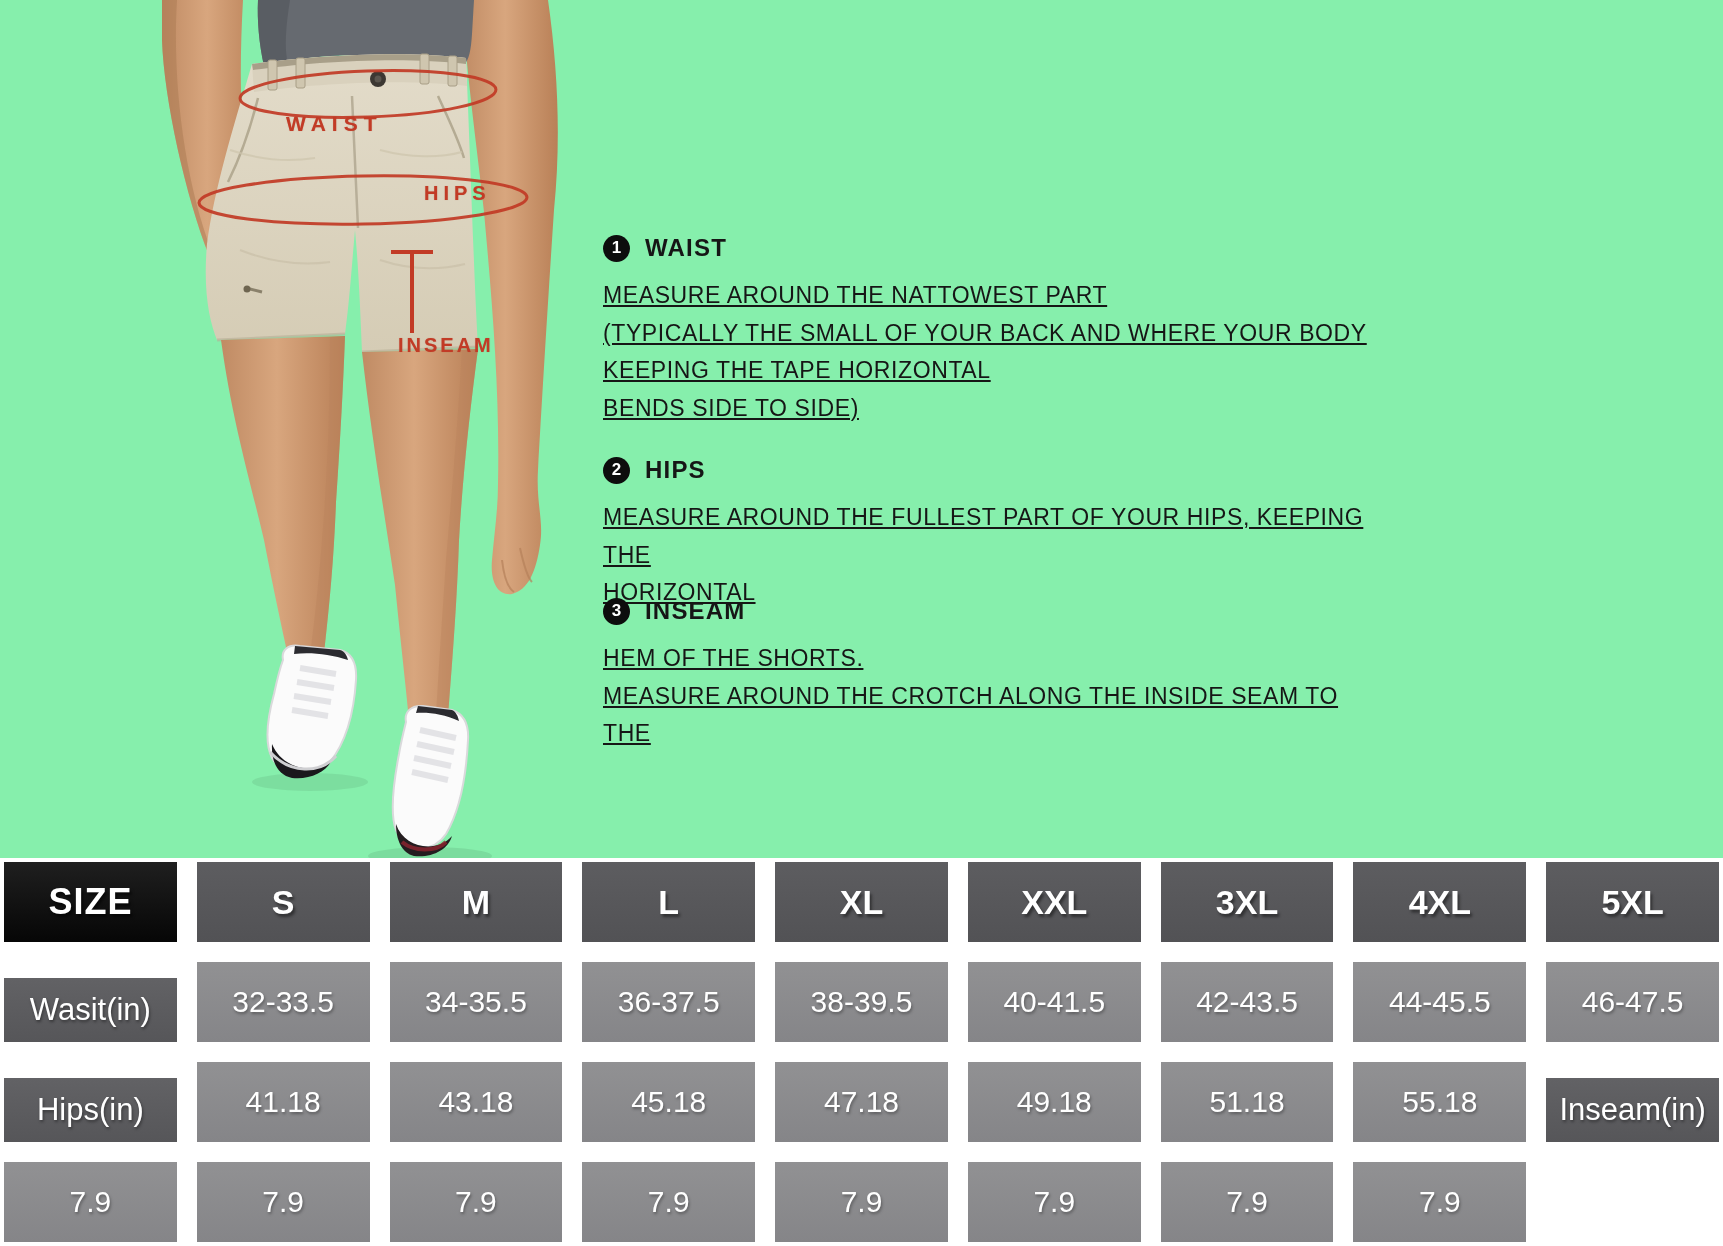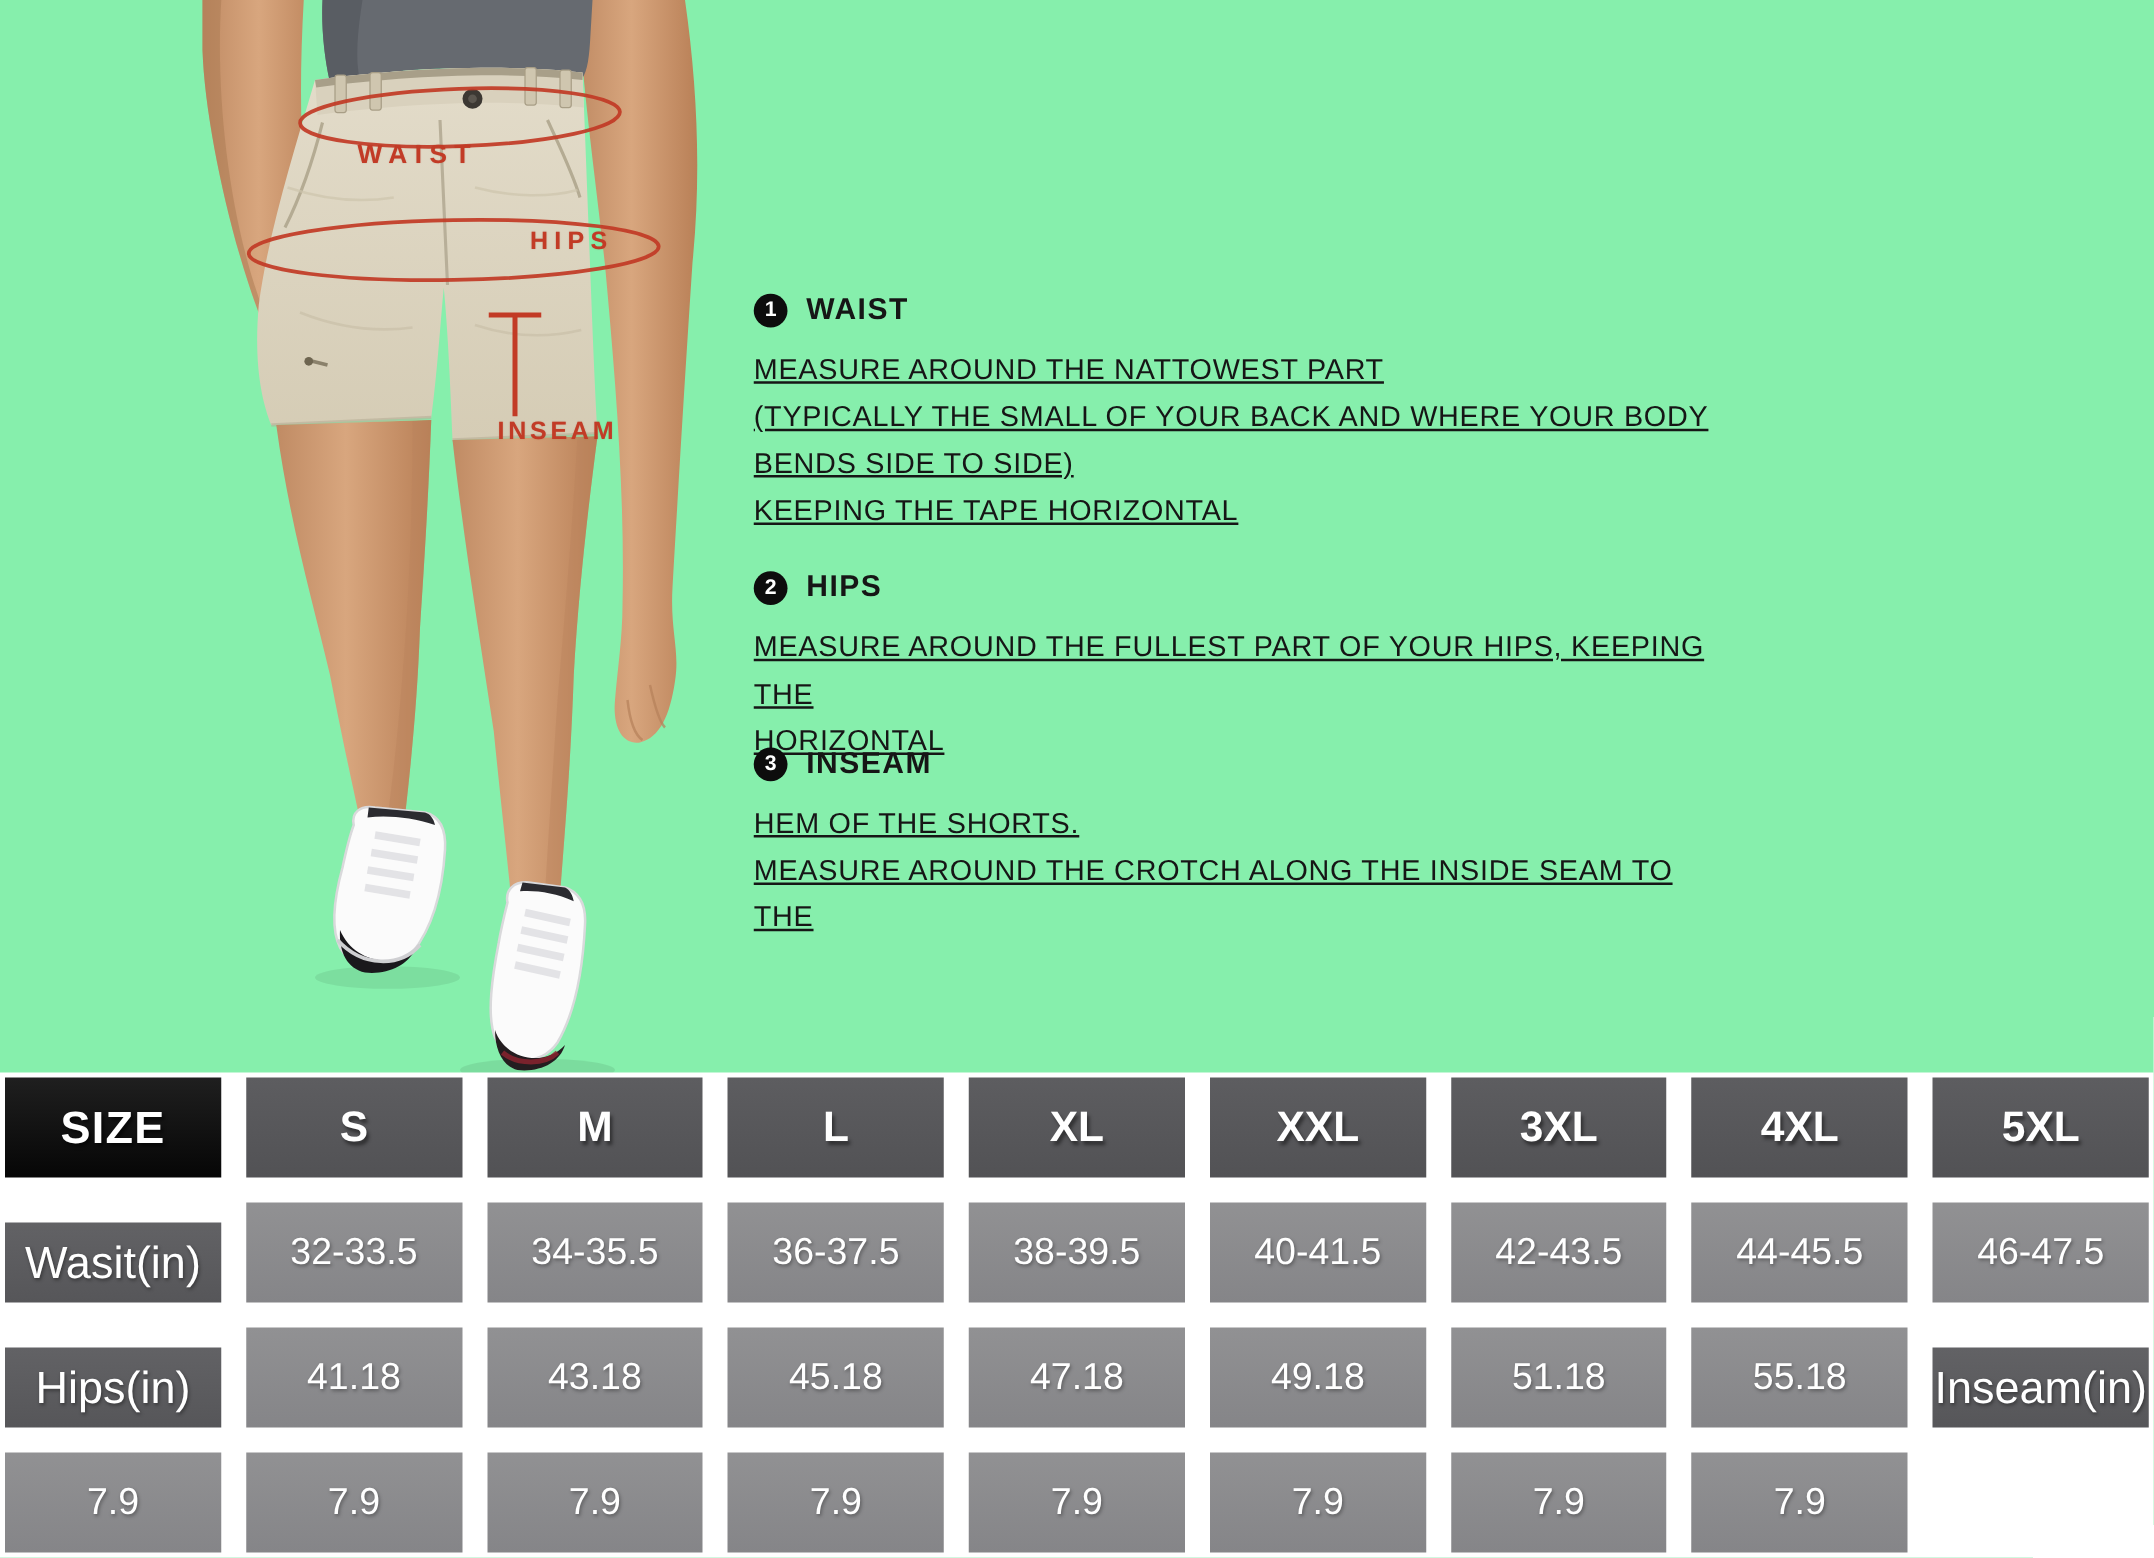--- a/index.html
+++ b/index.html
@@ -50,21 +50,21 @@
     font-size:36px; font-weight:bold; letter-spacing:1px;
     text-shadow:2px 3px 3px rgba(0,0,0,.6);
   }
   .cell-head {
     background:linear-gradient(180deg,#5d5d60,#525255);
     font-size:34px; font-weight:bold;
     text-shadow:2px 3px 3px rgba(0,0,0,.45);
   }
   .cell-label {
     background:linear-gradient(180deg,#626265,#565659);
-    font-size:36px; text-shadow:1px 2px 3px rgba(0,0,0,.4);margin-top:16px;
+    font-size:31px; text-shadow:1px 2px 3px rgba(0,0,0,.4);margin-top:16px;
   }
   .cell-data {
     background:linear-gradient(180deg,#919193,#858588);
     font-size:30px; text-shadow:1px 2px 3px rgba(0,0,0,.35);text-align:right;
   }
 </style>
 </head>
 <body>
 
 <div class="canvas">
@@ -167,22 +167,22 @@
 
   <div class="instructions">
 
     <div class="sec sec-1">
       <div class="sec-head">
         <span class="badge">1</span>
         <span class="sec-title">WAIST</span>
       </div>
       <p class="line">MEASURE AROUND THE NATTOWEST PART</p>
       <p class="line">(TYPICALLY THE SMALL OF YOUR BACK AND WHERE YOUR BODY</p>
+      <p class="line">KEEPING THE TAPE HORIZONTAL</p>
       <p class="line">BENDS SIDE TO SIDE)</p>
-      <p class="line">KEEPING THE TAPE HORIZONTAL</p>
     </div>
 
     <div class="sec sec-2">
       <div class="sec-head">
         <span class="badge">2</span>
         <span class="sec-title">HIPS</span>
       </div>
       <p class="line">MEASURE AROUND THE FULLEST PART OF YOUR HIPS, KEEPING THE</p>
       <p class="line">HORIZONTAL</p>
     </div>

